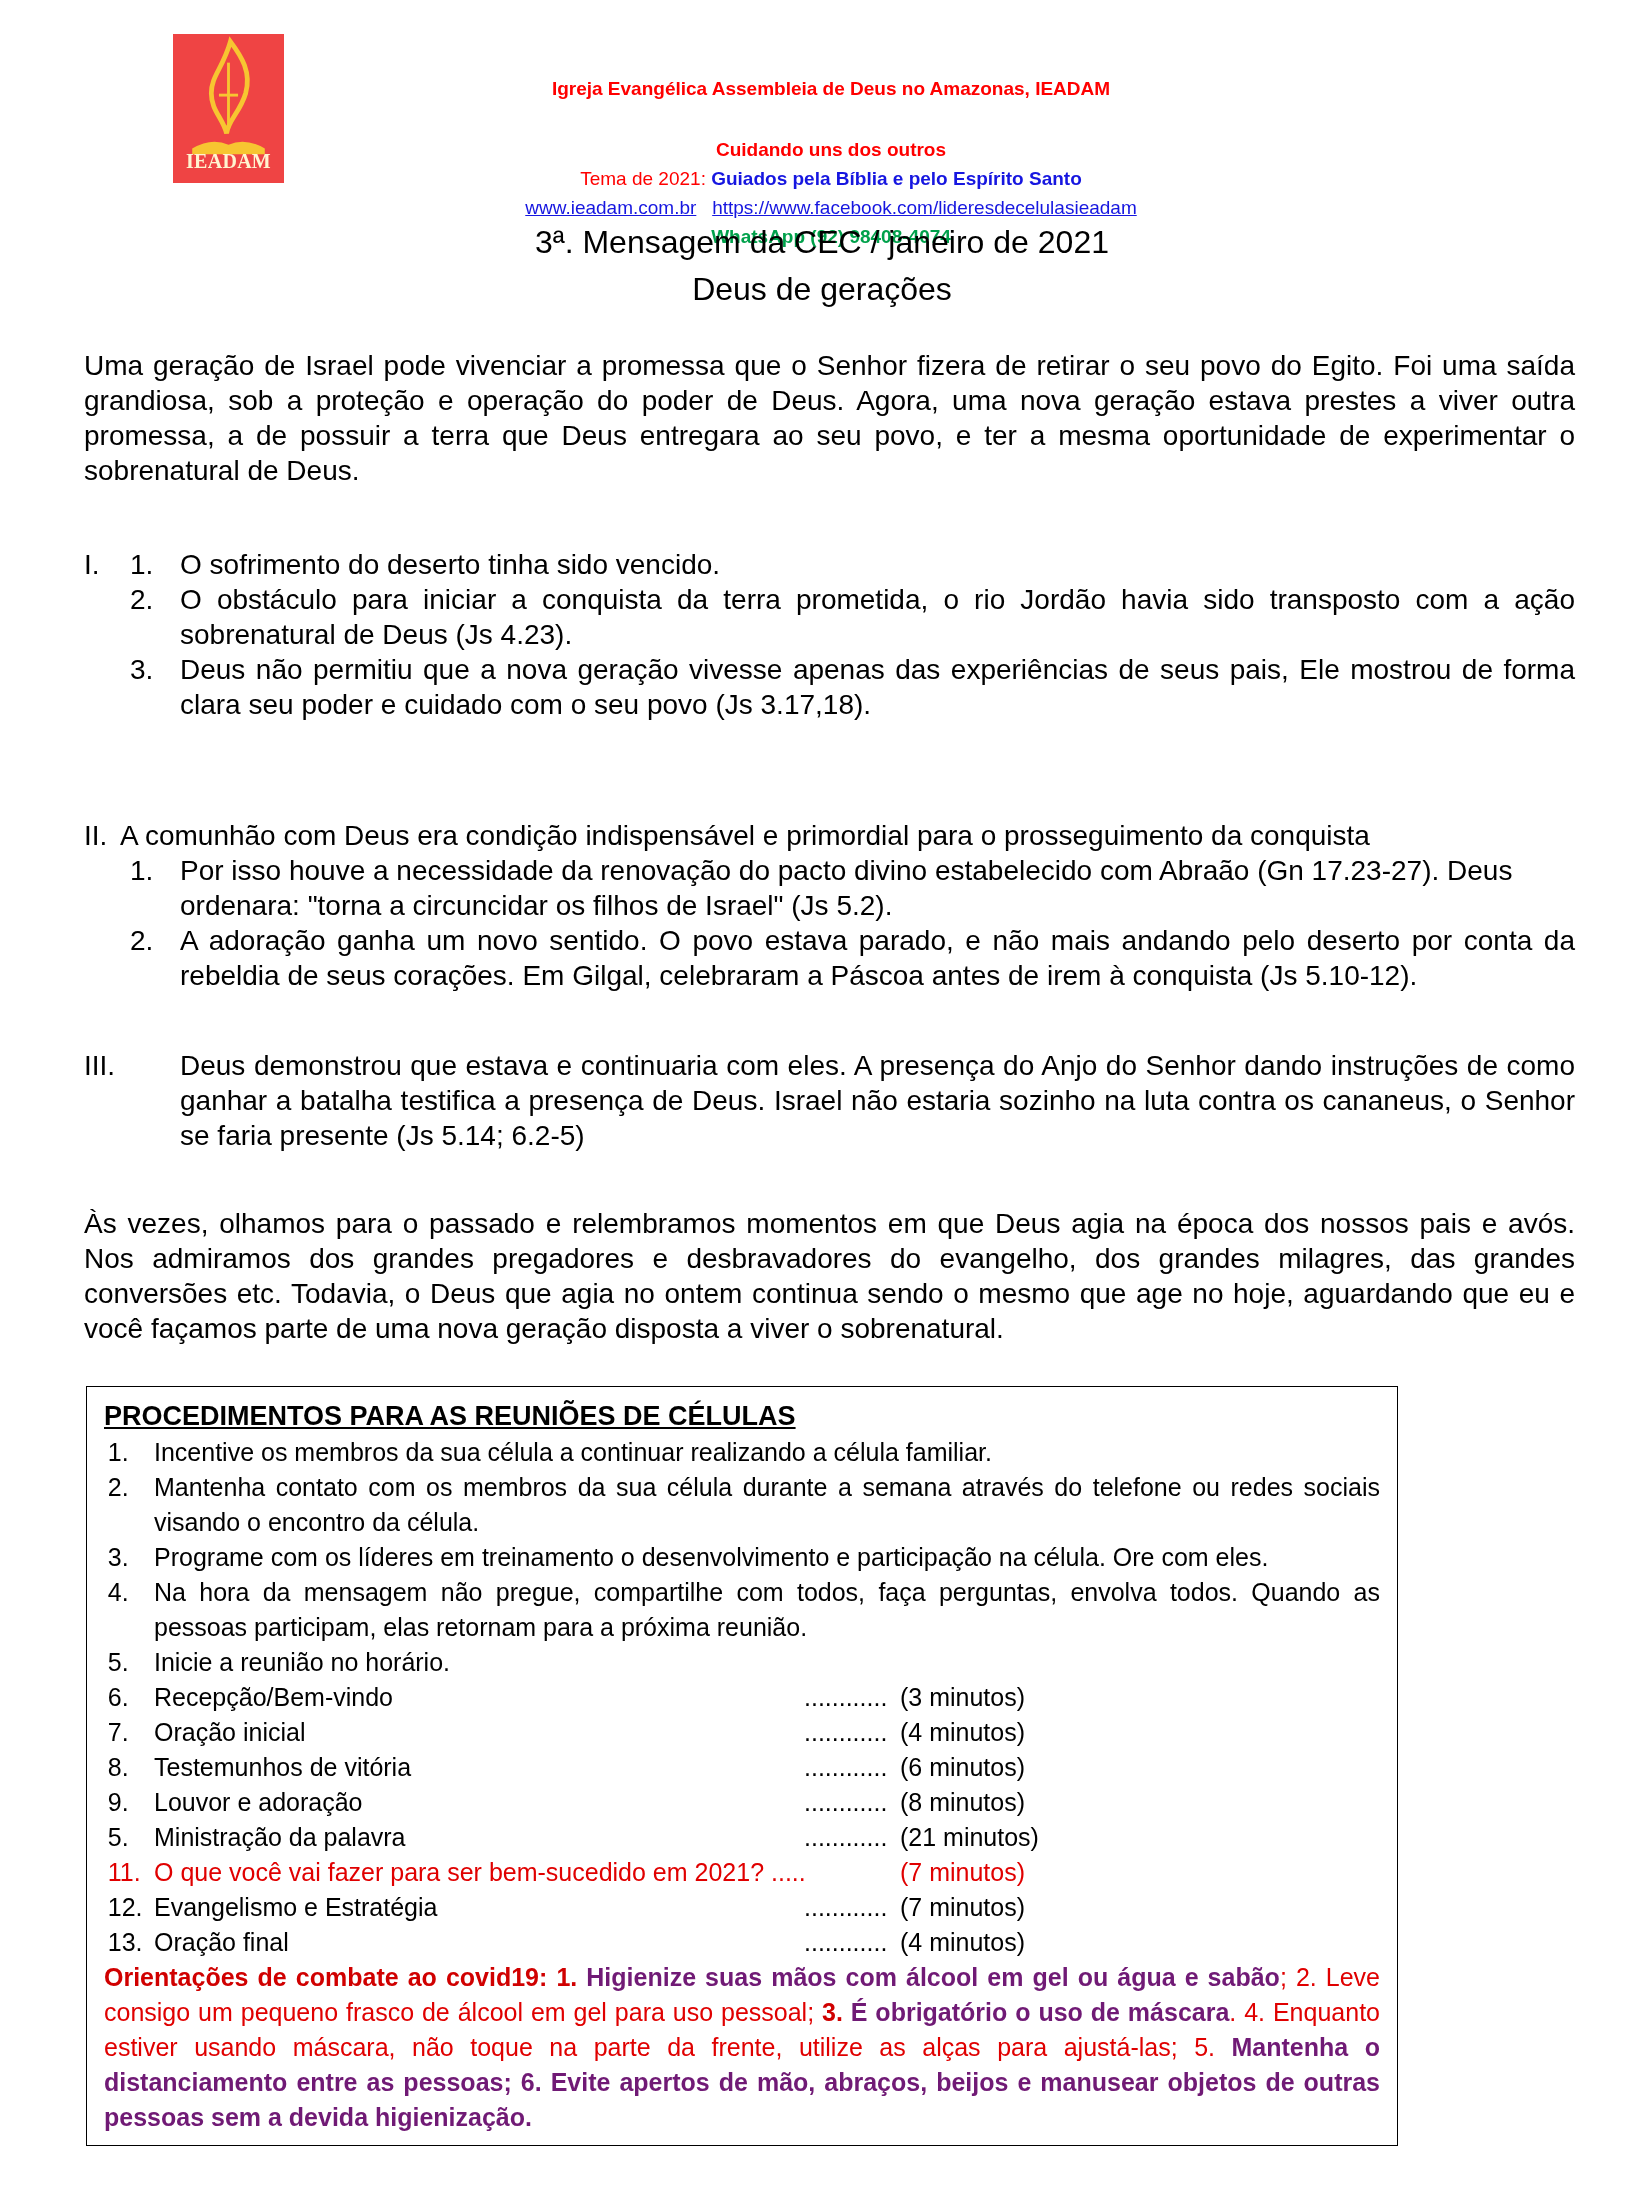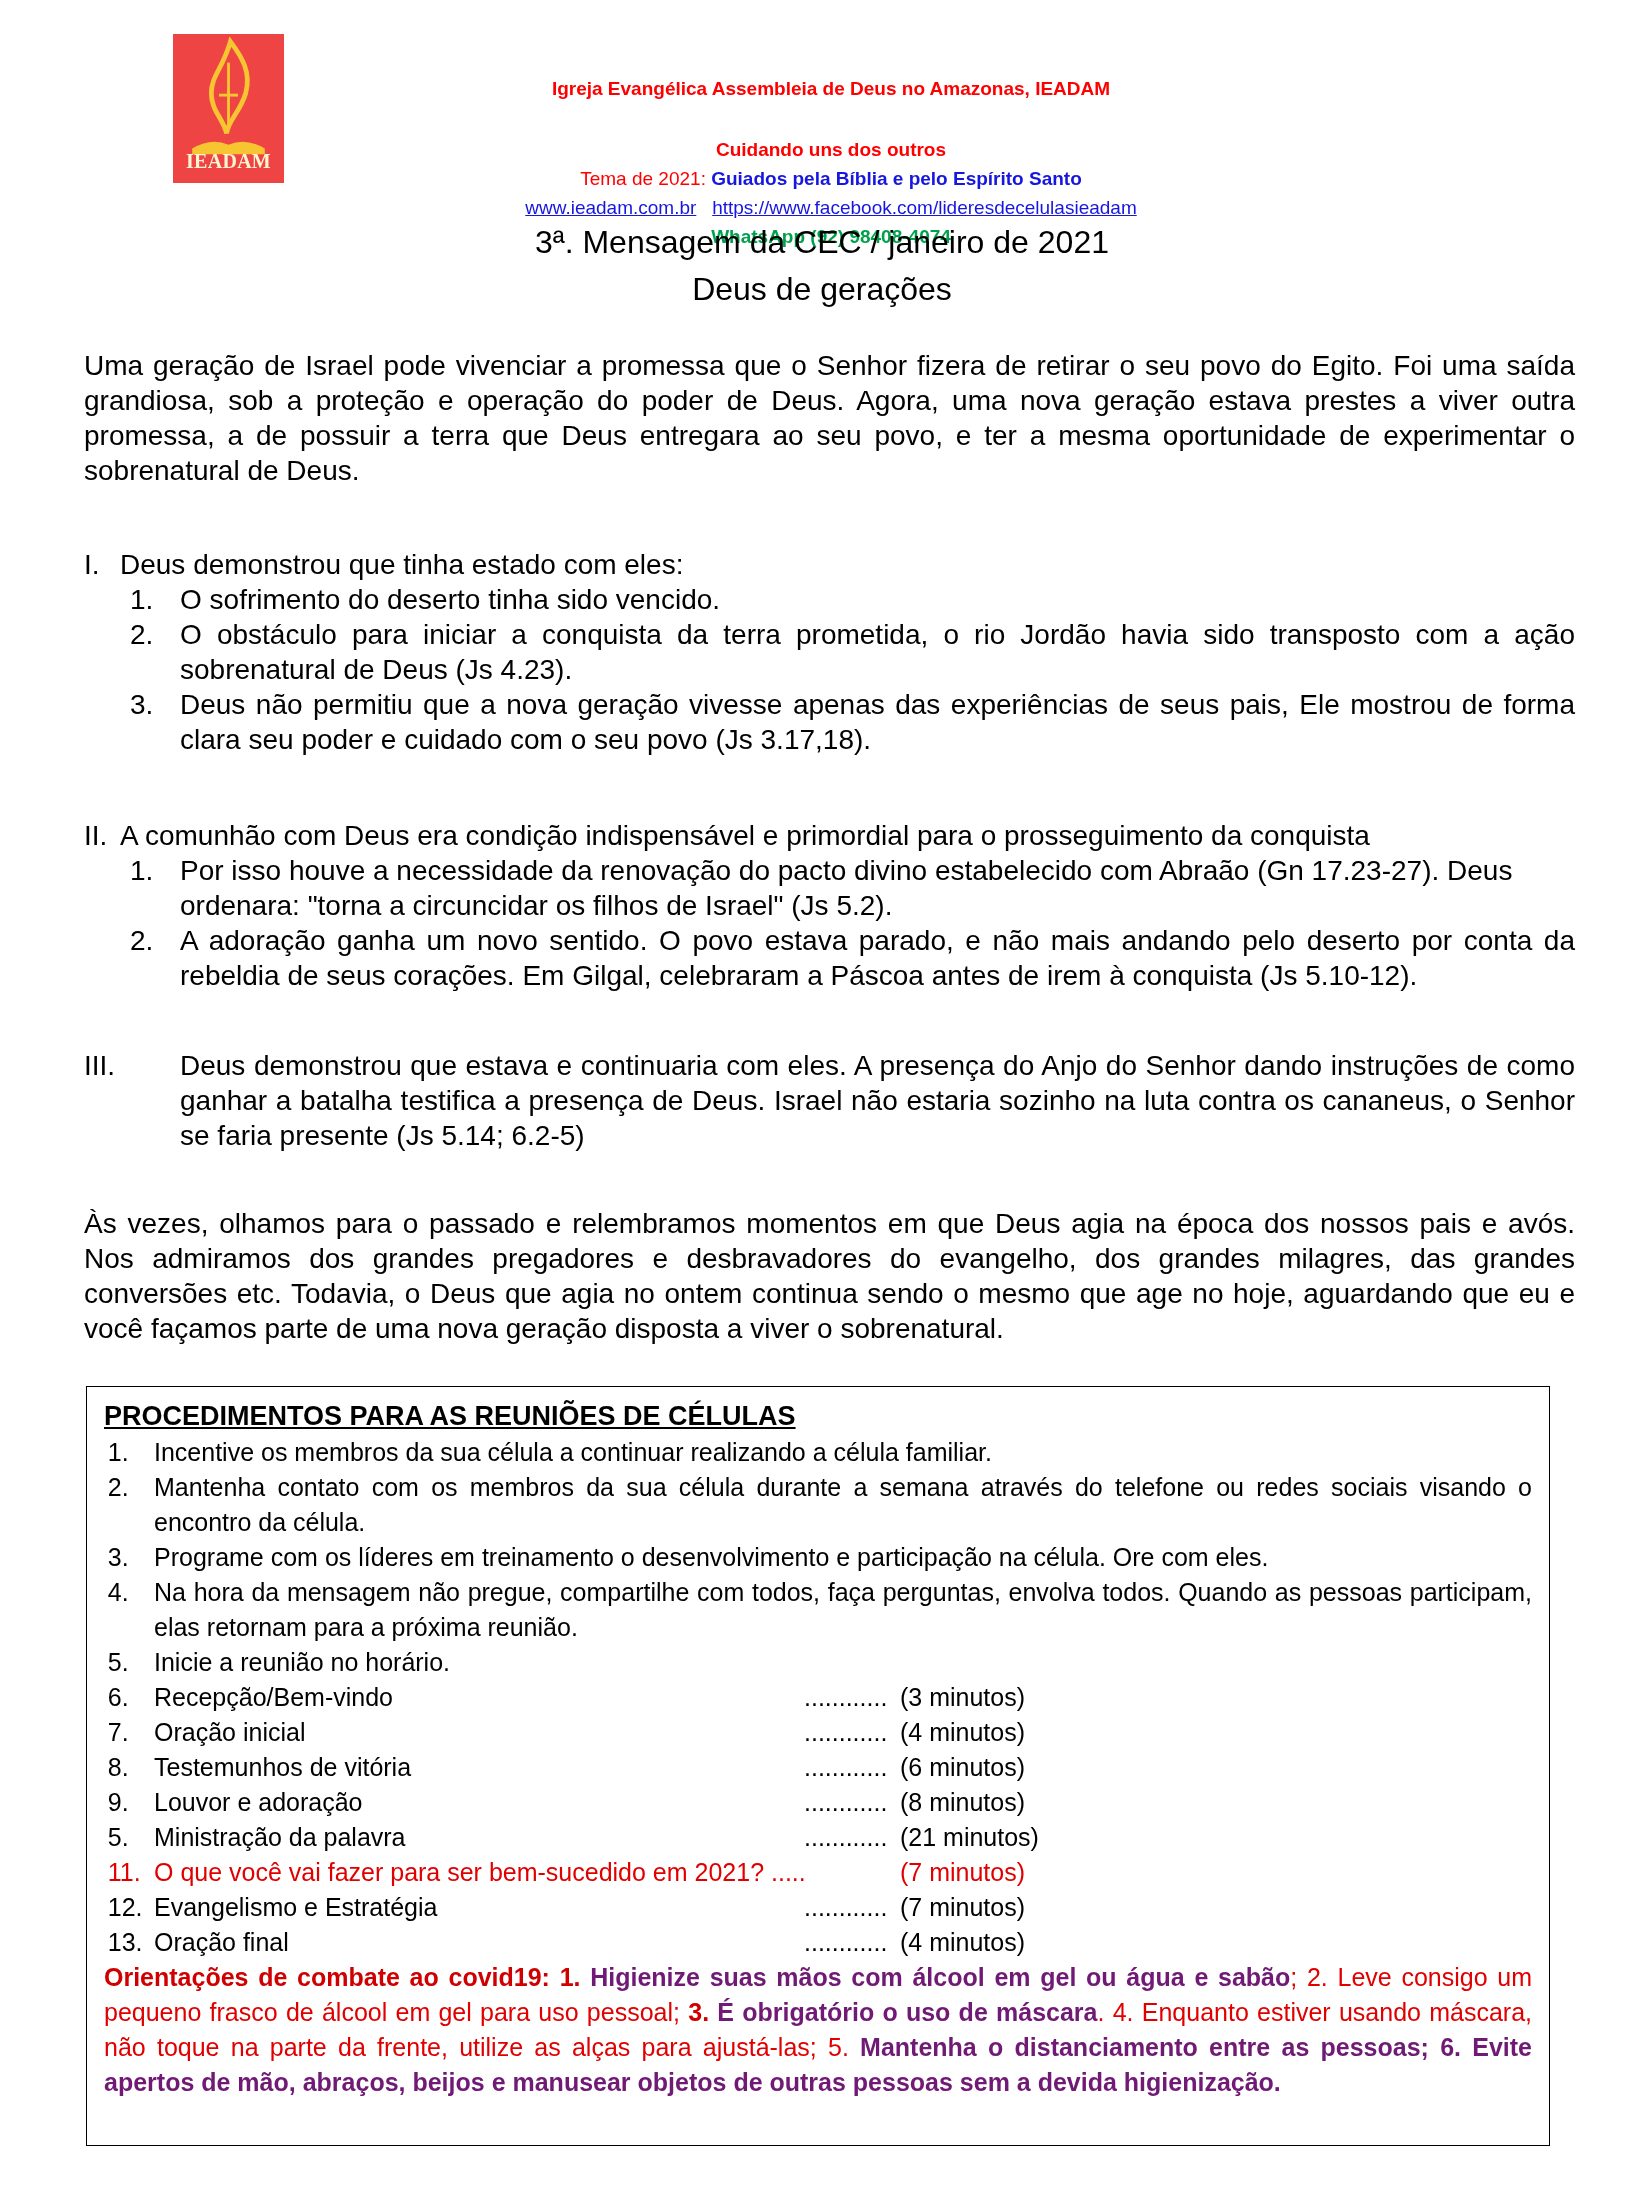--- a/index.html
+++ b/index.html
@@ -25,21 +25,21 @@
     .title { position: absolute; left: 0; width: 1644px; text-align: center; font-size: 32px; line-height: 35px; }
     .just { text-align: justify; text-align-last: left; }
 
     .roman { position: absolute; left: 84px; width: 1491px; font-size: 28px; line-height: 35px; }
     .roman .num { position: absolute; left: 0; }
     .row { position: relative; }
     .item { position: relative; padding-left: 96px; }
     .item .n { position: absolute; left: 46px; }
 
     
-    .box { position: absolute; left: 86px; top: 1386px; width: 1464px; height: 760px;
+    .box { position: absolute; left: 86px; top: 1386px; width: 1312px; height: 760px;
            border: 1.9px solid #000; box-sizing: border-box; padding: 9.6px 17px 0 17px;
            font-size: 25px; line-height: 35px; }
     .box h2 { margin: 0; font-size: 27px; font-weight: bold; text-decoration: underline; line-height: 38px; }
     .proc { position: relative; padding-left: 50px; }
     .proc .n { position: absolute; left: 3.8px; }
     .proc .dots { position: absolute; left: 700px; }
     .proc .time { position: absolute; left: 796px; }
     .proc.red { color: #e00000; }
     .covid { color: #e00000; text-align: justify; line-height: 35px; }
     .covid .bi { font-weight: bold; color: #701a75; }
@@ -71,21 +71,20 @@
 </div>
 
 <div class="title" style="top:225px;">3ª. Mensagem da CEC / janeiro de 2021</div>
 <div class="title" style="top:272px;">Deus de gerações</div>
 
 <div class="doc just" style="top:348px;">Uma geração de Israel pode vivenciar a promessa que o Senhor fizera de retirar o seu povo do Egito. Foi uma saída grandiosa, sob a proteção e operação do poder de Deus. Agora, uma nova geração estava prestes a viver outra promessa, a de possuir a terra que Deus entregara ao seu povo, e ter a mesma oportunidade de experimentar o sobrenatural de Deus.</div>
 
 <div class="roman" style="top:547px;">
   <div class="row" style="padding-left:36px;">
     <span class="num">I.</span>
-    <span>Deus demonstrou que tinha estado com eles:</span>
   </div>
   <div class="item">
     <span class="n">1.</span>
     <div>O sofrimento do deserto tinha sido vencido.</div>
   </div>
   <div class="item just">
     <span class="n">2.</span>
     <div class="just">O obstáculo para iniciar a conquista da terra prometida, o rio Jordão havia sido transposto com a ação sobrenatural de Deus (Js 4.23).</div>
   </div>
   <div class="item">

